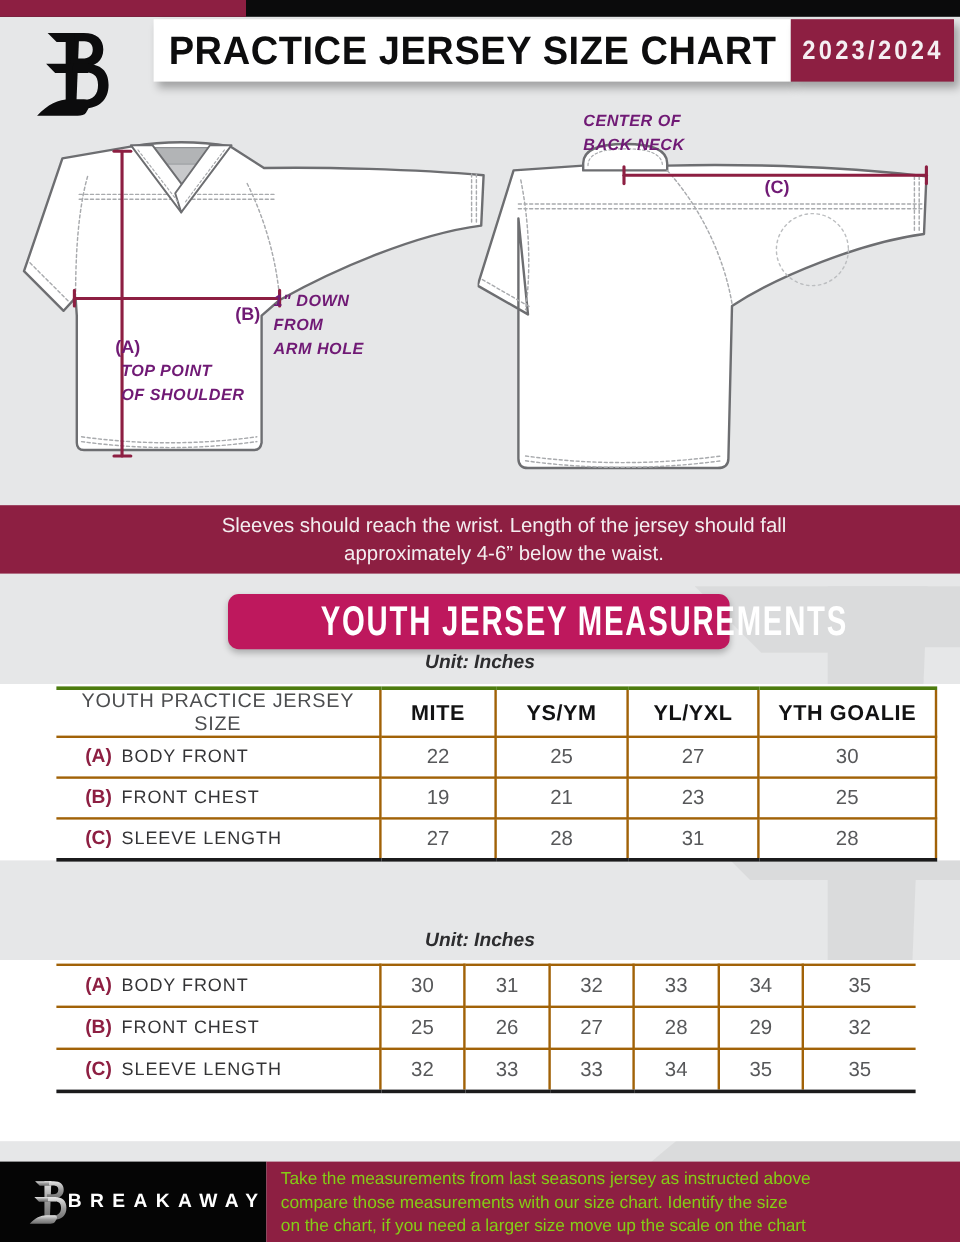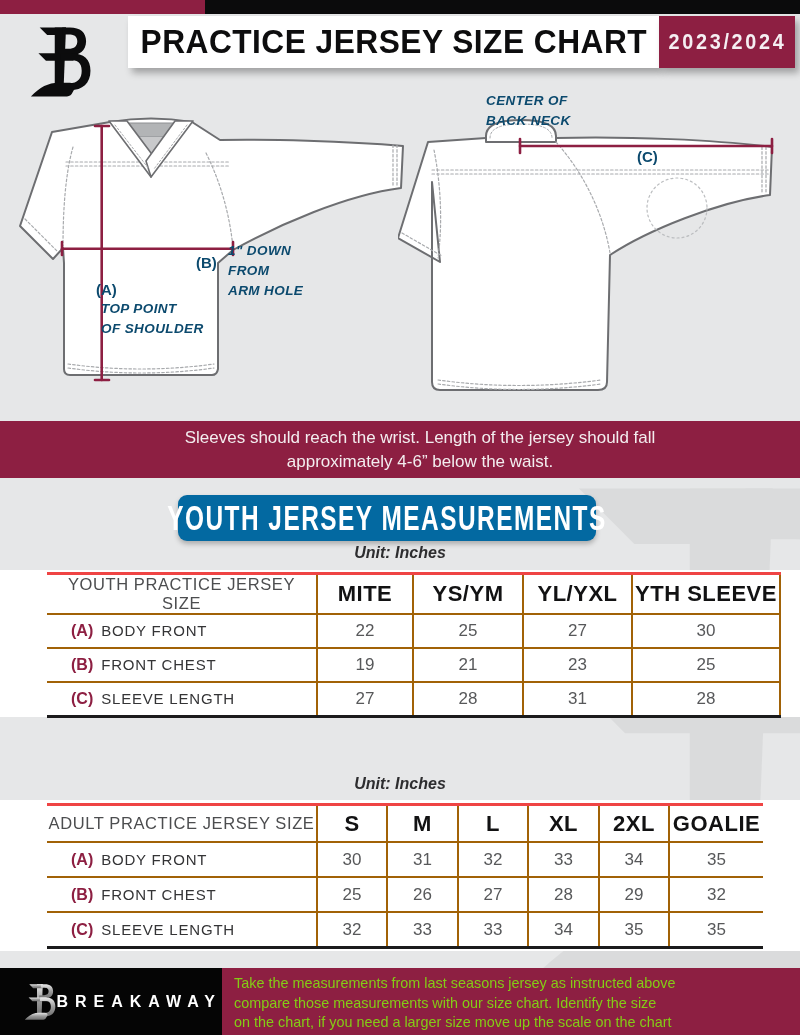--- a/index.html
+++ b/index.html
@@ -31,60 +31,60 @@
   .year-text {
     color:#f5eff2; font-size:22px; font-weight:bold; letter-spacing:3px;
     transform:scaleX(0.9); white-space:nowrap;
   }
   .logo-header { position:absolute; left:26px; top:25px; width:70px; height:74px; }
 
   
   .jersey-svg { position:absolute; }
   .front-svg { left:16px; top:113px; width:392px; height:285px; }
   .back-svg  { left:398px; top:90px;  width:402px; height:315px; }
-  .ann { position:absolute; color:#0c4a6e; }
+  .ann { position:absolute; color:#701a75; }
   .ann-key { font-weight:bold; font-size:15px; font-style:normal; }
   .ann-cap { font-style:italic; font-weight:bold; font-size:13.5px; line-height:20px; letter-spacing:0.4px; white-space:nowrap; }
 
   
   .banner {
     position:absolute; left:0; top:421px; width:800px; height:57px; background:#8d1f42;
     color:#f3edef; text-align:center; font-size:17px; line-height:24px; padding-top:5px;
     box-sizing:border-box;
     padding-left:40px;
   }
 
   
   .white-band { position:absolute; left:0; width:800px; background:#ffffff; }
   .band-1 { top:570px; height:147px; }
   .band-2 { top:800px; height:151px; }
   .sec-box {
-    position:absolute; left:178px; width:418px; height:46px; background:#0369a1; border-radius:9px;
-    display:flex; align-items:center; justify-content:center;
+    position:absolute; left:190px; width:418px; height:46px; background:#be185d; border-radius:9px;
+    display:flex; align-items:center; justify-content:flex-start;
     box-shadow:0 3px 5px rgba(0,0,0,0.25);
   }
   .sec-box.youth { top:495px; }
   .sec-box.adult { top:727px; }
   .sec-text {
     color:#ffffff; font-weight:bold; font-size:33px; letter-spacing:2px; white-space:nowrap;
     transform:scaleX(0.74) scaleY(1.05);
   }
   .unit { position:absolute; left:0; width:800px; text-align:center; font-style:italic;
           font-weight:bold; font-size:16px; color:#2d2d2f; }
   .unit.youth { top:544px; }
   .unit.adult { top:775px; }
 
   
   table.size { position:absolute; border-collapse:collapse; table-layout:fixed; background:transparent; }
   table.size td, table.size th { border:2px solid #a16207; padding:0; text-align:center; vertical-align:middle; }
-  table.size th { border-top:3px solid #ef4444;margin-left:40px; }
+  table.size th { border-top:3px solid #4d7c0f;margin-left:40px; }
   table.size tr:last-child td { border-bottom:3px solid #1b1b1c; }
   table.size .first { border-left:none; }
   table.adult td:last-child, table.adult th:last-child { border-right:none; }
-  .col-head { font-weight:bold; font-size:22px; color:#121213; letter-spacing:0.5px; }
+  .col-head { font-weight:bold; font-size:18px; color:#121213; letter-spacing:0.5px; }
   .size-title { font-weight:normal; font-size:16.5px; color:#4c4d4f; letter-spacing:0.6px; }
   .row-label { text-align:left !important; padding-left:24px !important; white-space:nowrap; }
   .row-key { color:#8d1f42; font-weight:bold; font-size:16px; margin-right:8px; }
   .row-name { color:#343436; font-size:15px; letter-spacing:0.8px; }
   .cell-val { color:#57585a; font-size:17px; }
   .t-youth { left:47px; top:572px; }
   .t-adult { left:47px; top:803px; }
   .t-youth th { height:36px; } .t-youth td { height:32px; }
   .t-adult th { height:35px; } .t-adult td { height:33px; }
 
@@ -233,21 +233,21 @@
         <col style="width:110px">
         <col style="width:109px">
         <col style="width:148px">
       </colgroup>
     <tbody>
         <tr>
       <th class="first size-title">YOUTH PRACTICE JERSEY SIZE</th>
       <th class="col-head">MITE</th>
       <th class="col-head">YS/YM</th>
       <th class="col-head">YL/YXL</th>
-      <th class="col-head">YTH SLEEVE</th>
+      <th class="col-head">YTH GOALIE</th>
     </tr>
     <tr>
       <td class="first row-label"><span class="row-key">(A)</span><span class="row-name">BODY FRONT</span></td>
       <td class="cell-val">22</td>
       <td class="cell-val">25</td>
       <td class="cell-val">27</td>
       <td class="cell-val">30</td>
     </tr>
     <tr>
       <td class="first row-label"><span class="row-key">(B)</span><span class="row-name">FRONT CHEST</span></td>
@@ -272,29 +272,20 @@
     <colgroup>
         <col style="width:270px">
         <col style="width:70px">
         <col style="width:71px">
         <col style="width:70px">
         <col style="width:71px">
         <col style="width:70px">
         <col style="width:94px">
       </colgroup>
     <tbody>
-        <tr>
-      <th class="first size-title">ADULT PRACTICE JERSEY SIZE</th>
-      <th class="col-head">S</th>
-      <th class="col-head">M</th>
-      <th class="col-head">L</th>
-      <th class="col-head">XL</th>
-      <th class="col-head">2XL</th>
-      <th class="col-head">GOALIE</th>
-    </tr>
     <tr>
       <td class="first row-label"><span class="row-key">(A)</span><span class="row-name">BODY FRONT</span></td>
       <td class="cell-val">30</td>
       <td class="cell-val">31</td>
       <td class="cell-val">32</td>
       <td class="cell-val">33</td>
       <td class="cell-val">34</td>
       <td class="cell-val">35</td>
     </tr>
     <tr>

